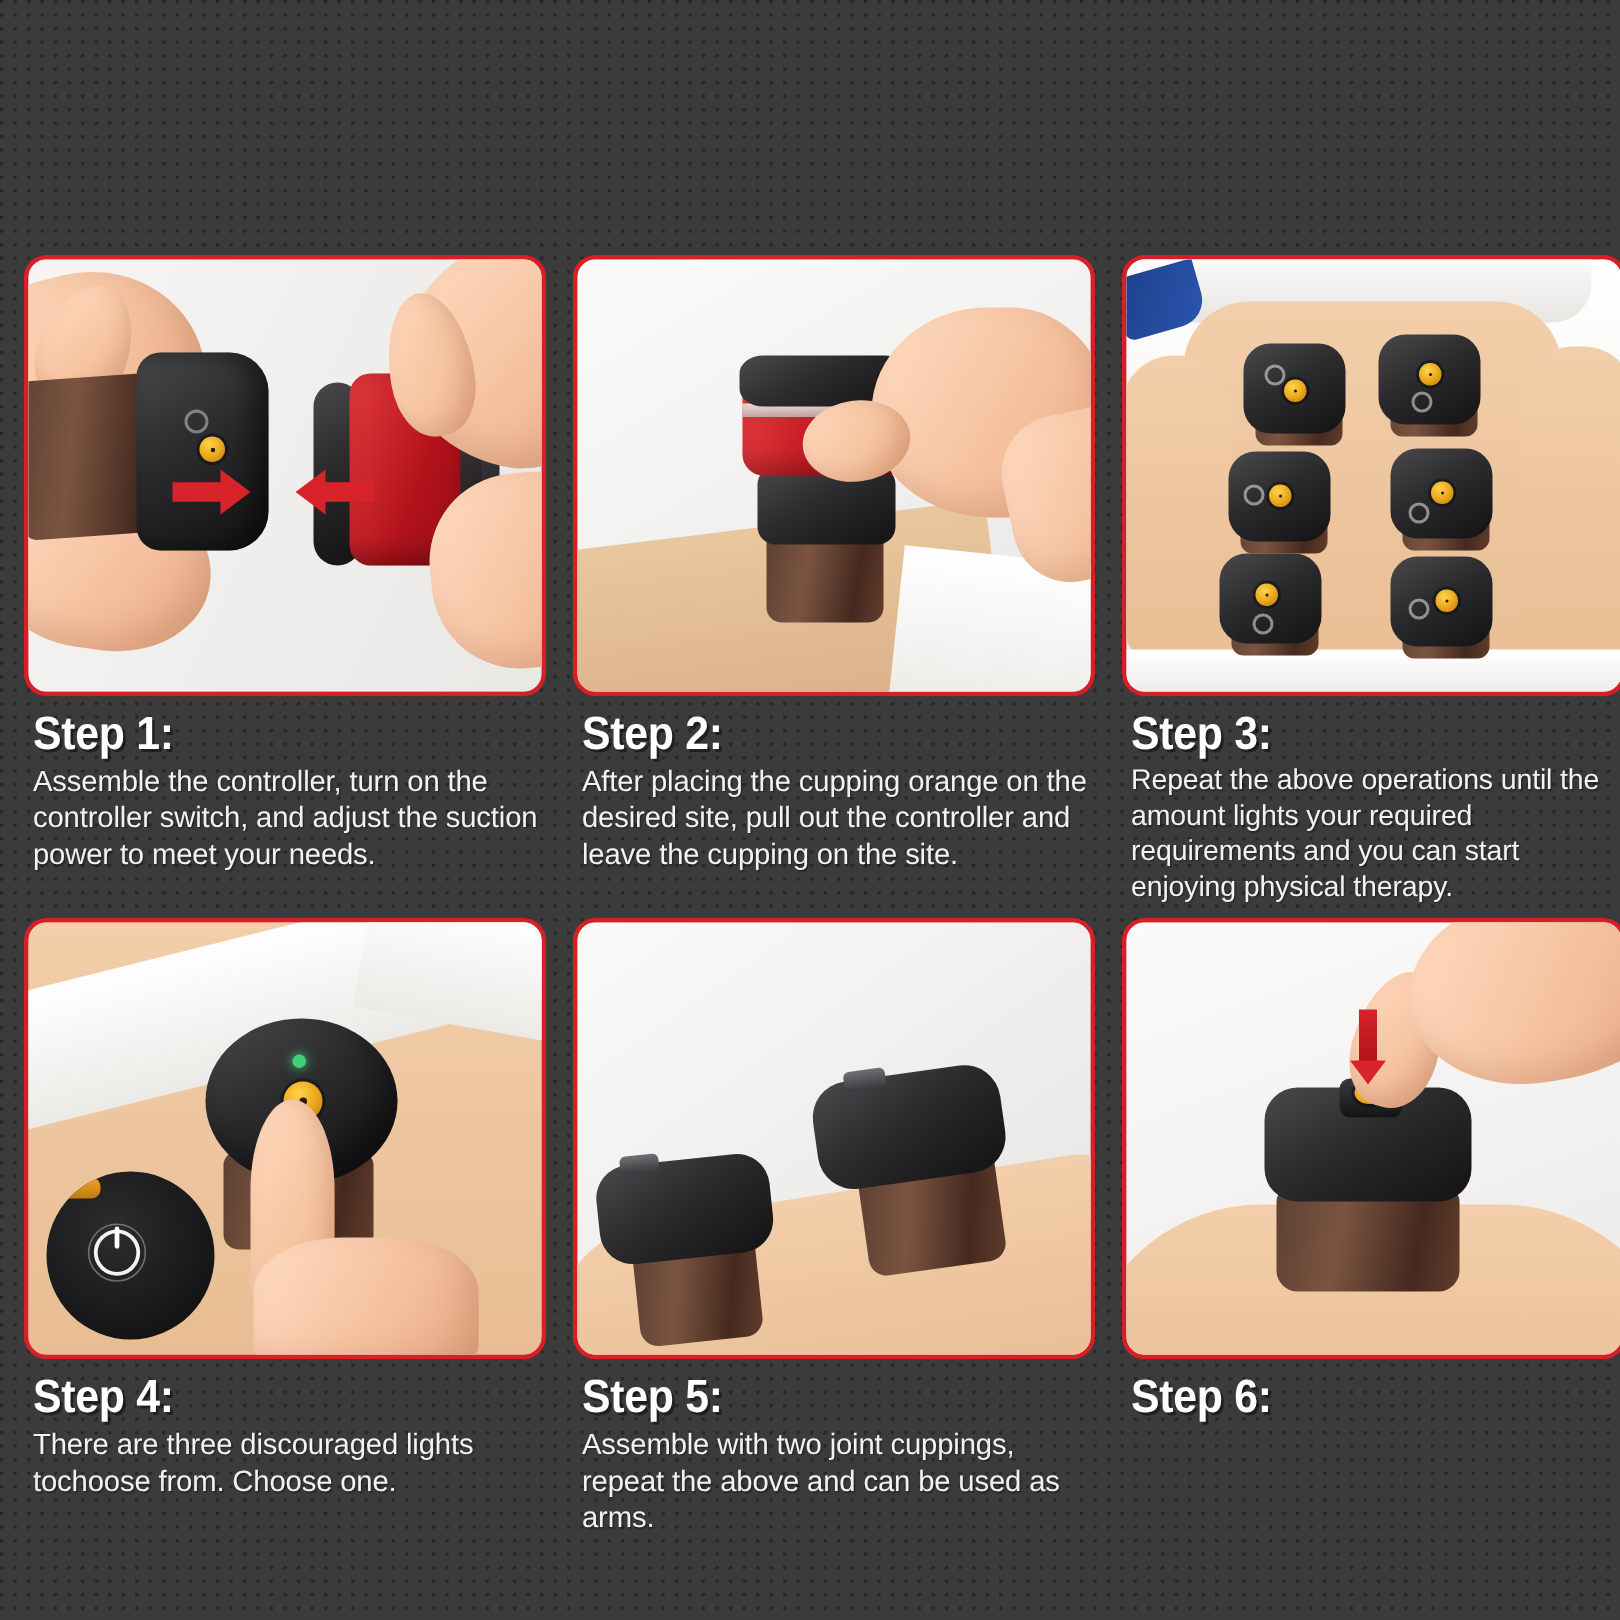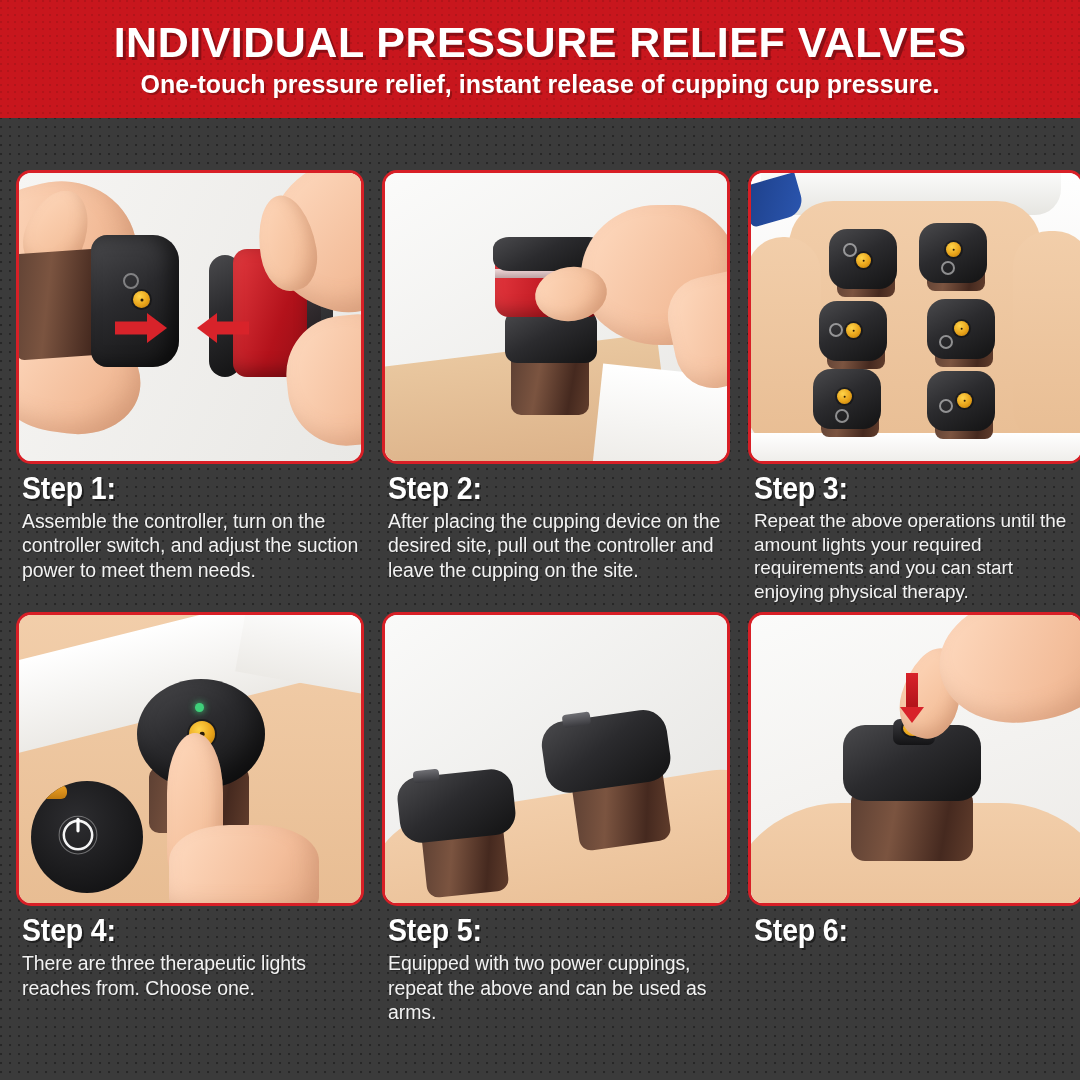--- a/index.html
+++ b/index.html
@@ -134,24 +134,20 @@
   .hand{
     background:linear-gradient(120deg,#ffdcc2,#f3bd9a 65%,#e0a580);
     box-shadow:inset -8px -10px 20px rgba(180,120,90,.30);
   }
 </style>
 </head>
 <body>
 
 <div id="page">
 
-  <div class="header">
-    <div class="title">INDIVIDUAL PRESSURE RELIEF VALVES</div>
-    <div class="subtitle">One-touch pressure relief, instant release of cupping cup pressure.</div>
-  </div>
 
   <div class="grid">
 
     <div class="cell c1">
       <div class="photo">
         <div class="bgfill" style="background:linear-gradient(115deg,#f6f5f3,#e9e8e5);"></div>
 
         <div class="hand" style="position:absolute;left:-34px;top:8px;width:150px;height:128px;border-radius:40% 55% 50% 45%/55% 60% 45% 40%;transform:rotate(-14deg);"></div>
         <div class="finger" style="position:absolute;left:8px;top:16px;width:60px;height:84px;transform:rotate(22deg);"></div>
         <div class="hand" style="position:absolute;left:-24px;top:148px;width:146px;height:112px;border-radius:45% 50% 48% 45%/48% 55% 50% 45%;transform:rotate(8deg);"></div>
@@ -175,21 +171,21 @@
           <div class="shaft" style="left:0;width:36px;"></div>
           <div class="head" style="left:32px;"></div>
         </div>
         <div class="arrow-l" style="left:178px;top:140px;width:52px;height:30px;">
           <div class="shaft" style="left:16px;width:36px;"></div>
           <div class="head" style="left:0;"></div>
         </div>
       </div>
       <div class="cap">
         <div class="step-head">Step 1:</div>
-        <div class="step-body">Assemble the controller, turn on the controller switch, and adjust the suction power to meet them needs.</div>
+        <div class="step-body">Assemble the controller, turn on the controller switch, and adjust the suction power to meet your needs.</div>
       </div>
     </div>
 
     <div class="cell c2">
       <div class="photo">
         <div class="bgfill" style="background:linear-gradient(150deg,#fbfbfa,#e7e6e3);"></div>
 
         <div style="position:absolute;left:-20px;bottom:-10px;width:300px;height:120px;background:linear-gradient(#e9c79f,#dcb289);transform:rotate(-7deg);border-radius:10px;"></div>
         <div class="sheet" style="position:absolute;right:-20px;bottom:-20px;width:150px;height:110px;transform:rotate(6deg);"></div>
 
@@ -200,21 +196,21 @@
         <div style="position:absolute;left:110px;top:74px;width:108px;height:70px;border-radius:14px;background:linear-gradient(100deg,#e5383f,#b9131c 60%,#930d16);box-shadow:inset -8px -6px 16px rgba(0,0,0,.3);"></div>
         <div style="position:absolute;left:110px;top:96px;width:108px;height:9px;background:linear-gradient(#f4f4f4,#b9b9b9);opacity:.85;"></div>
         <div class="caplid" style="position:absolute;left:108px;top:64px;width:112px;height:34px;border-radius:16px/12px;"></div>
 
         <div class="hand" style="position:absolute;left:196px;top:32px;width:160px;height:140px;border-radius:48% 42% 45% 50%/50% 55% 45% 48%;"></div>
         <div class="finger" style="position:absolute;left:150px;top:94px;width:72px;height:54px;border-radius:50%;transform:rotate(-8deg);"></div>
         <div class="hand" style="position:absolute;left:286px;top:100px;width:110px;height:112px;border-radius:35%;transform:rotate(-12deg);"></div>
       </div>
       <div class="cap">
         <div class="step-head">Step 2:</div>
-        <div class="step-body">After placing the cupping device on the desired site, pull out the controller and leave the cupping on the site.</div>
+        <div class="step-body">After placing the cupping orange on the desired site, pull out the controller and leave the cupping on the site.</div>
       </div>
     </div>
 
     <div class="cell c3">
       <div class="photo">
         <div class="bgfill sheet"></div>
 
         <div style="position:absolute;left:10px;top:-6px;width:300px;height:48px;background:linear-gradient(#fdfdfd,#e6e5e1);border-radius:0 0 26px 26px;"></div>
         <div style="position:absolute;left:-6px;top:6px;width:56px;height:42px;background:linear-gradient(120deg,#1d3f88,#2b56b0);border-radius:0 0 18px 6px;transform:rotate(-16deg);"></div>
 
@@ -298,21 +294,21 @@
           <div style="position:absolute;left:8px;top:4px;width:28px;height:14px;border-radius:6px;background:linear-gradient(#f0a326,#c07a10);"></div>
           <svg viewBox="0 0 40 40" style="position:absolute;left:26px;top:32px;width:42px;height:42px;">
             <circle cx="20" cy="21" r="13.5" fill="none" stroke="#ffffff" stroke-width="2.4" opacity=".95"></circle>
             <path d="M20 6 L20 17" stroke="#ffffff" stroke-width="3" stroke-linecap="round" fill="none"></path>
             <circle cx="20" cy="21" r="18" fill="none" stroke="#ffffff" stroke-width="1" opacity=".35"></circle>
           </svg>
         </div>
       </div>
       <div class="cap">
         <div class="step-head">Step 4:</div>
-        <div class="step-body">There are three therapeutic lights reaches from. Choose one.</div>
+        <div class="step-body">There are three discouraged lights tochoose from. Choose one.</div>
       </div>
     </div>
 
     <div class="cell c2">
       <div class="photo">
         <div class="bgfill" style="background:linear-gradient(145deg,#fafaf9,#e4e3e0);"></div>
         <div class="skin" style="position:absolute;left:-20px;bottom:-40px;width:420px;height:150px;border-radius:80px 60px 0 0;transform:rotate(-9deg);"></div>
 
         <div style="position:absolute;left:10px;top:150px;width:126px;height:130px;transform:rotate(-6deg);">
           <div class="cupbody" style="position:absolute;left:26px;top:58px;width:82px;height:72px;border-radius:6px 6px 12px 12px;"></div>
@@ -321,21 +317,21 @@
         </div>
 
         <div style="position:absolute;left:158px;top:94px;width:136px;height:140px;transform:rotate(-8deg);">
           <div class="cupbody" style="position:absolute;left:28px;top:62px;width:92px;height:76px;border-radius:6px 6px 12px 12px;"></div>
           <div class="caplid" style="position:absolute;left:4px;top:6px;width:126px;height:72px;border-radius:24px;"></div>
           <div style="position:absolute;left:28px;top:0px;width:28px;height:13px;border-radius:4px;background:linear-gradient(#6f6f74,#3a3a3e);"></div>
         </div>
       </div>
       <div class="cap">
         <div class="step-head">Step 5:</div>
-        <div class="step-body">Equipped with two power cuppings, repeat the above and can be used as arms.</div>
+        <div class="step-body">Assemble with two joint cuppings, repeat the above and can be used as arms.</div>
       </div>
     </div>
 
     <div class="cell c3">
       <div class="photo">
         <div class="bgfill" style="background:linear-gradient(160deg,#fbfbfa,#eceae7);"></div>
         <div class="skin" style="position:absolute;left:-30px;bottom:-70px;width:400px;height:170px;border-radius:120px 120px 0 0;"></div>
 
         <div class="cupbody" style="position:absolute;left:100px;top:178px;width:122px;height:68px;border-radius:8px 8px 14px 14px;"></div>
         <div class="caplid" style="position:absolute;left:92px;top:110px;width:138px;height:76px;border-radius:22px;"></div>

